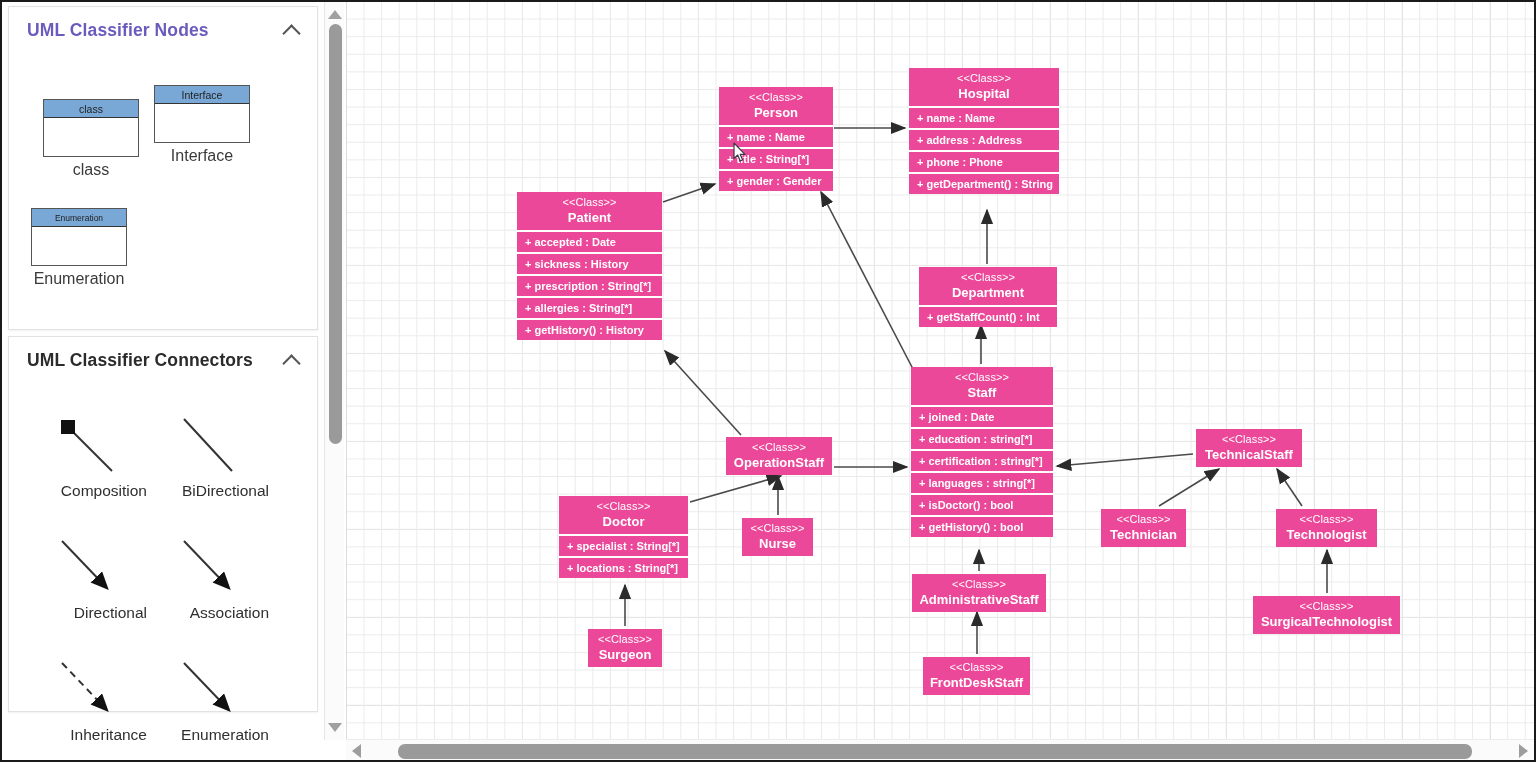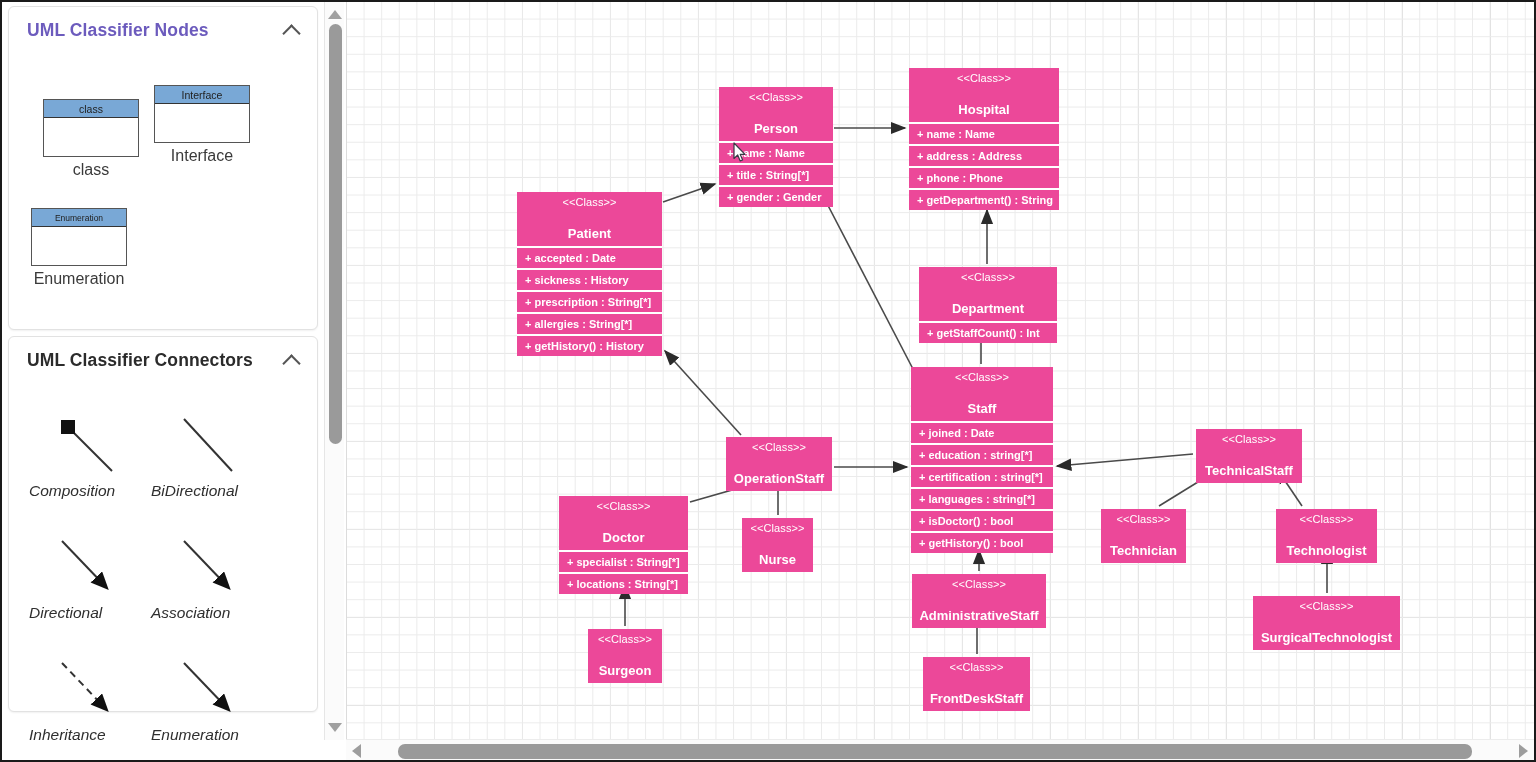--- a/index.html
+++ b/index.html
@@ -26,21 +26,21 @@
     background: #ffffff;
     box-sizing: border-box;
     overflow: hidden;
   }
   .palette-section {
     position: absolute;
     left: 6px;
     width: 310px;
     background: #fff;
     border: 1px solid #e2e2e2;
-    border-radius: 6px;
+    border-radius: 0;
     box-sizing: border-box;
     box-shadow: 0 1px 2px rgba(0,0,0,0.06);
   }
   #section-nodes { top: 4px; height: 324px; }
   #section-connectors { top: 334px; height: 376px; }
 
   .section-header {
     position: relative;
     height: 46px;
     display: flex;
@@ -89,21 +89,21 @@
     text-align: center;
     box-sizing: border-box;
   }
   .shape-caption {
     margin-top: 4px;
     font-size: 16px;
     color: #3a3a3a;
   }
 
   
-  .conn-item { position: absolute; text-align: left; width: 118px; font-style: italic; }
+  .conn-item { position: absolute; text-align: right; width: 118px; }
   .conn-item svg { display: block; margin: 0 auto; }
   .conn-caption {
     font-size: 15.5px;
     color: #2f2f2f;
     margin-top: 1px;
   }
 
   
   #palette-scroll {
     position: absolute;
@@ -167,21 +167,21 @@
     line-height: 1.05;
   }
   .uml-stereo {
     font-size: 11px;
     font-weight: normal;
     letter-spacing: .1px;
   }
   .uml-name {
     font-size: 13px;
     font-weight: bold;
-    margin-top: 18px;
+    margin-top: 2px;
     white-space: nowrap;
   }
   .uml-compartment { margin-top: 0; }
   .uml-row {
     font-size: 11px;
     font-weight: bold;
     padding: 4px 7px 4px 8px;
     border-top: 2px solid #ffffff;
     white-space: nowrap;
   }

